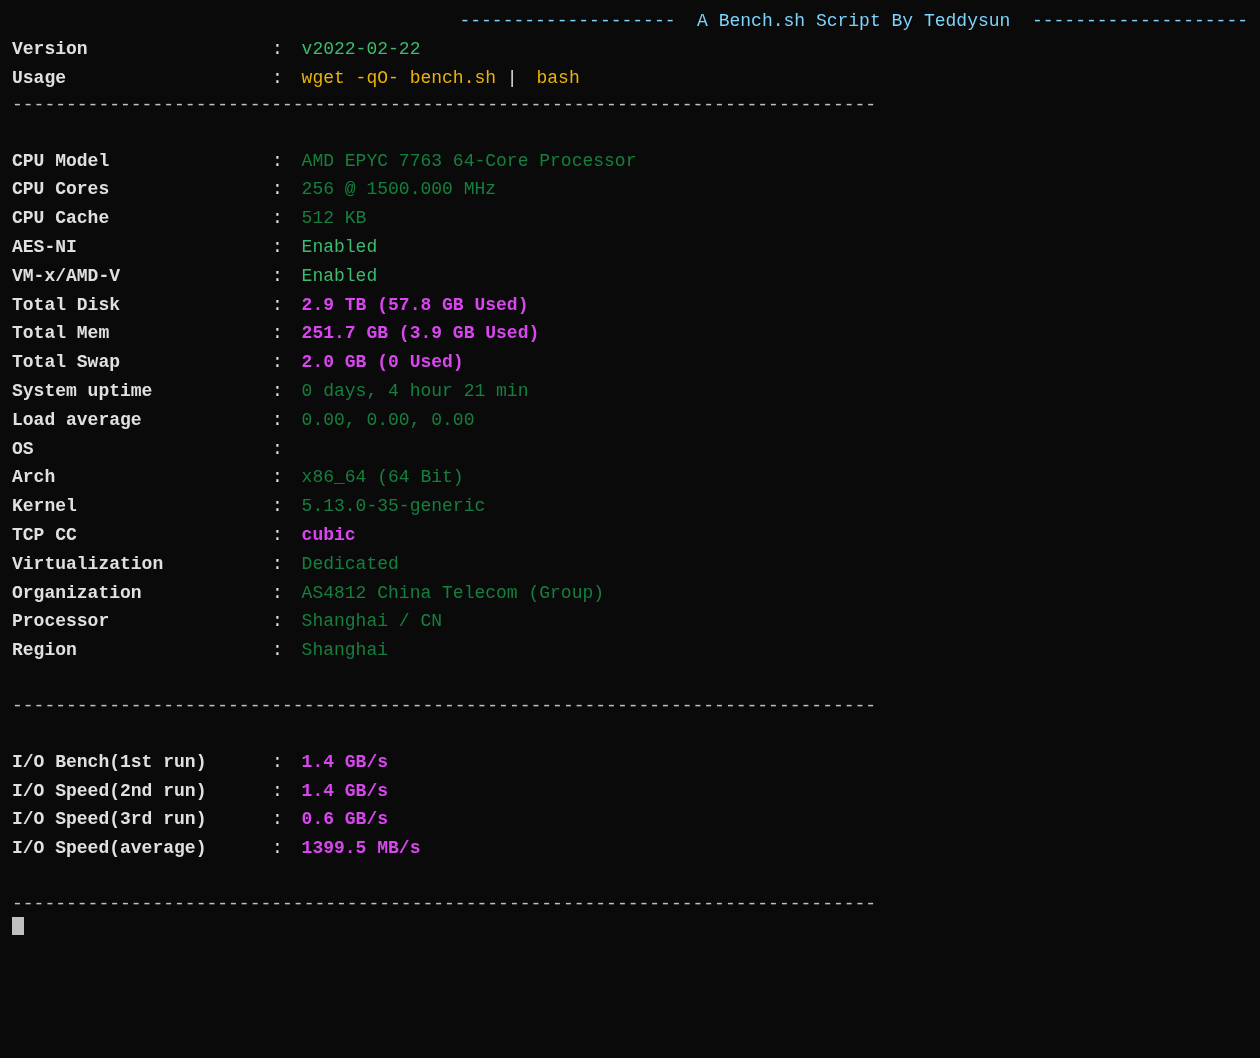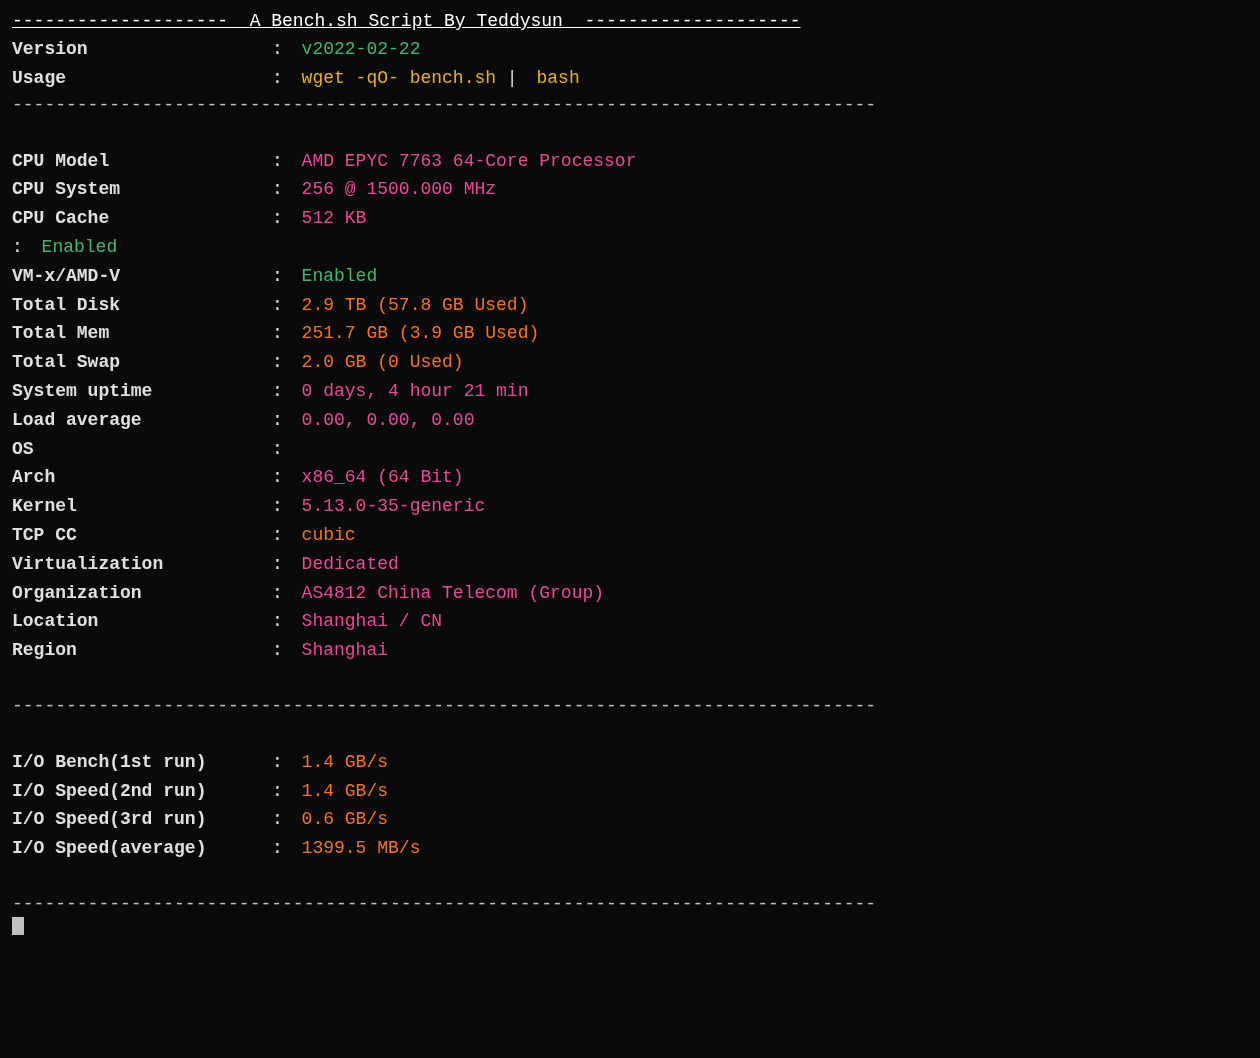--- a/index.html
+++ b/index.html
@@ -23,25 +23,24 @@
     }
 
     .divider {
       color: #c0c0c0;
       white-space: pre;
       font-size: 18px;
       line-height: 1.4;
     }
 
     .header-line {
-      text-align: left;
-      color: #ffffff;
+      text-align: right;
+      color: #7dd3fc;
       white-space: pre;
       line-height: 1.5;
-      text-decoration: underline;
     }
 
     .row {
       display: flex;
       line-height: 1.6;
       white-space: pre;
     }
 
     .label {
       color: #e0e0e0;
@@ -52,29 +51,30 @@
     .colon {
       color: #e0e0e0;
       margin-right: 8px;
     }
 
     .green {
       color: #3dba6e;
     }
 
     .yellow {
-      color: #f97316;
+      color: #d946ef;
+      font-weight: bold;
     }
 
     .red {
       color: #eab308;
     }
 
     .cyan {
-      color: #ec4899;
+      color: #15803d;
     }
 
     .cursor {
       display: inline-block;
       width: 12px;
       height: 18px;
       background-color: #c0c0c0;
       vertical-align: bottom;
     }
 
@@ -107,32 +107,33 @@
   <div class="divider">--------------------------------------------------------------------------------</div>
   <div class="blank-line"></div>
 
   <div class="row">
     <span class="label">CPU Model</span>
     <span class="colon">: </span>
     <span class="cyan">AMD EPYC 7763 64-Core Processor</span>
   </div>
 
   <div class="row">
-    <span class="label">CPU System</span>
+    <span class="label">CPU Cores</span>
     <span class="colon">: </span>
     <span class="cyan">256 @ 1500.000 MHz</span>
   </div>
 
   <div class="row">
     <span class="label">CPU Cache</span>
     <span class="colon">: </span>
     <span class="cyan">512 KB</span>
   </div>
 
   <div class="row">
+    <span class="label">AES-NI</span>
     <span class="colon">: </span>
     <span class="green">Enabled</span>
   </div>
 
   <div class="row">
     <span class="label">VM-x/AMD-V</span>
     <span class="colon">: </span>
     <span class="green">Enabled</span>
   </div>
 
@@ -195,21 +196,21 @@
     <span class="cyan">Dedicated</span>
   </div>
 
   <div class="row">
     <span class="label">Organization</span>
     <span class="colon">: </span>
     <span class="cyan">AS4812 China Telecom (Group)</span>
   </div>
 
   <div class="row">
-    <span class="label">Location</span>
+    <span class="label">Processor</span>
     <span class="colon">: </span>
     <span class="cyan">Shanghai / CN</span>
   </div>
 
   <div class="row">
     <span class="label">Region</span>
     <span class="colon">: </span>
     <span class="cyan">Shanghai</span>
   </div>
 

